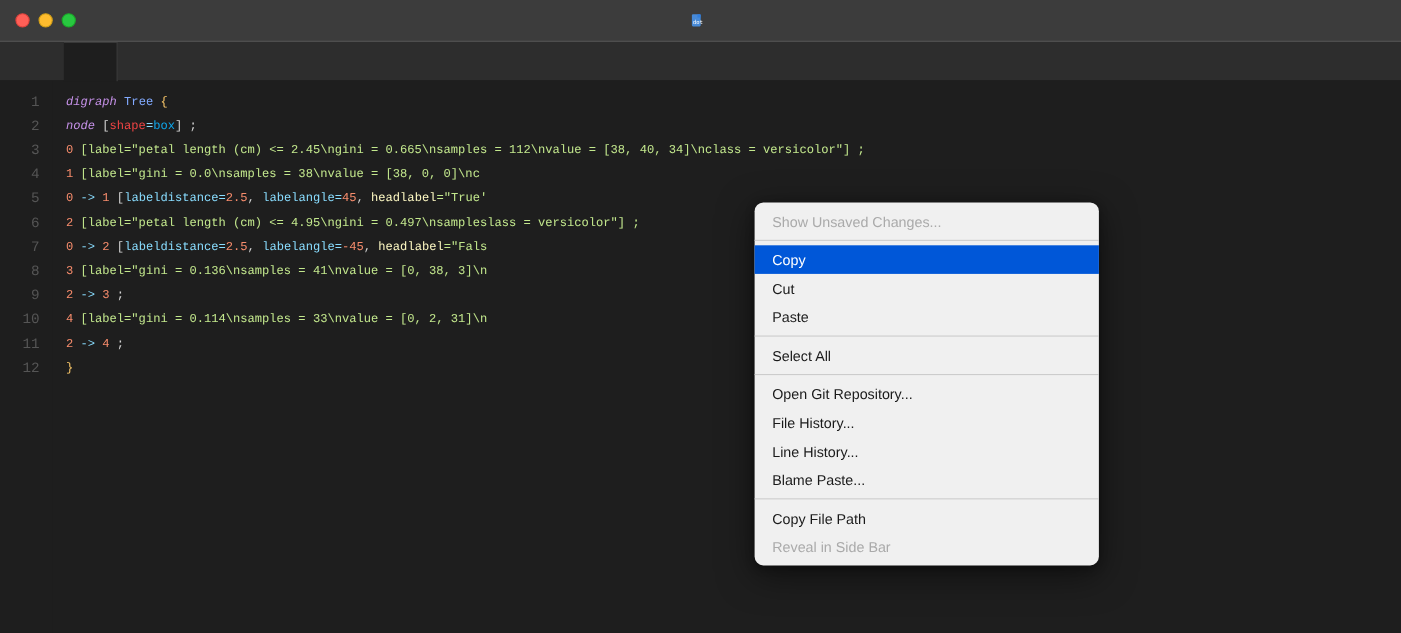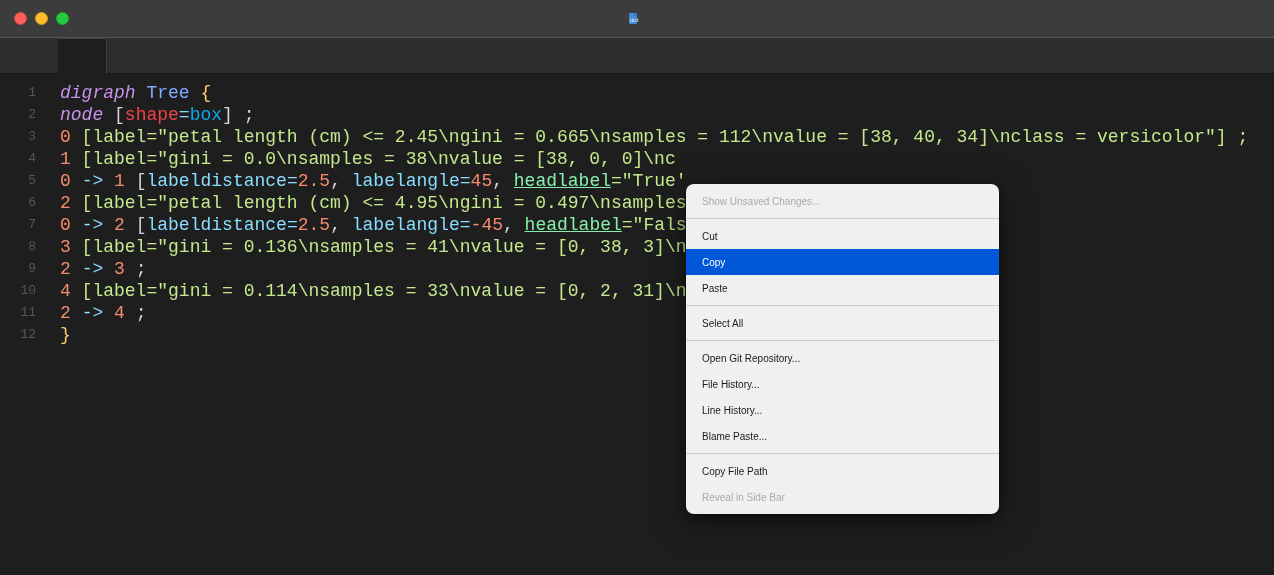--- a/index.html
+++ b/index.html
@@ -128,21 +128,21 @@
       padding-right: 12px;
       flex-shrink: 0;
       user-select: none;
     }
 
     .code-content {
       flex: 1;
       background: #1e1e1e;
       padding: 8px 0 8px 8px;
       font-family: 'Menlo', 'Monaco', 'Courier New', monospace;
-      font-size: 18px;
+      font-size: 11px;
       line-height: 22px;
       overflow: hidden;
       white-space: pre;
       color: #d4d4d4;
     }
 
     .code-line {
       display: block;
       height: 22px;
       padding-left: 4px;
@@ -153,21 +153,21 @@
     .kw-tree { color: #82aaff; }
     .kw-node { color: #c792ea; font-style: italic; margin-top: 47px; }
     .bracket { color: #d4d4d4; }
     .kw-shape { color: #ef4444; }
     .kw-box { color: #0ea5e9; }
     .num { color: #f78c6c; }
     .str-val { color: #c3e88d; }
     .arrow { color: #89ddff; }
     .kw-ld { color: #89ddff; }
     .kw-la { color: #89ddff; }
-    .kw-hl { color: #86efac; text-decoration: underline; }
+    .kw-hl { color: #fef9c3; }
     .punct { color: #89ddff; }
     .curly { color: #ffcb6b; }
 
     
     .context-menu {
       position: absolute;
       top: 110px;
       left: 686px;
       width: 313px;
       background: #f0f0f0;
@@ -175,21 +175,21 @@
       box-shadow: 0 8px 32px rgba(0,0,0,0.5), 0 2px 8px rgba(0,0,0,0.3);
       padding: 4px 0;
       z-index: 100;
     }
 
     .menu-item {
       display: flex;
       align-items: center;
       height: 26px;
       padding: 0 16px;
-      font-size: 10px;
+      font-size: 13px;
       color: #1a1a1a;
       cursor: pointer;
     }
 
     .menu-item.active {
       background: #0057d8;
       color: white;
     }
 
     .menu-item.disabled {
@@ -250,22 +250,22 @@
       <div>10</div>
       <div>11</div>
       <div>12</div>
     </div>
 
   <div class="code-content" id="code-content-container"><span class="code-line"><span class="kw-digraph">digraph</span><span> </span><span class="kw-tree">Tree</span><span class="curly"> {</span></span><span class="code-line"><span class="kw-node">node</span><span class="bracket"> [</span><span class="kw-shape">shape</span><span class="punct">=</span><span class="kw-box">box</span><span class="bracket">] ;</span></span><span class="code-line"><span class="num">0</span><span class="str-val"> [label="petal length (cm) &lt;= 2.45\ngini = 0.665\nsamples = 112\nvalue = [38, 40, 34]\nclass = versicolor"] ;</span></span><span class="code-line"><span class="num">1</span><span class="str-val"> [label="gini = 0.0\nsamples = 38\nvalue = [38, 0, 0]\nc</span></span><span class="code-line"><span class="num">0</span><span> </span><span class="arrow">-&gt;</span><span> </span><span class="num">1</span><span class="bracket"> [</span><span class="kw-ld">labeldistance</span><span class="punct">=</span><span class="num">2.5</span><span>, </span><span class="kw-la">labelangle</span><span class="punct">=</span><span class="num">45</span><span>, </span><span class="kw-hl">headlabel</span><span class="str-val">="True'</span></span><span class="code-line"><span class="num">2</span><span class="str-val"> [label="petal length (cm) &lt;= 4.95\ngini = 0.497\nsamples</span><span class="str-val">lass = versicolor"] ;</span></span><span class="code-line"><span class="num">0</span><span> </span><span class="arrow">-&gt;</span><span> </span><span class="num">2</span><span class="bracket"> [</span><span class="kw-ld">labeldistance</span><span class="punct">=</span><span class="num">2.5</span><span>, </span><span class="kw-la">labelangle</span><span class="punct">=</span><span class="num">-45</span><span>, </span><span class="kw-hl">headlabel</span><span class="str-val">="Fals</span></span><span class="code-line"><span class="num">3</span><span class="str-val"> [label="gini = 0.136\nsamples = 41\nvalue = [0, 38, 3]\n</span></span><span class="code-line"><span class="num">2</span><span> </span><span class="arrow">-&gt;</span><span> </span><span class="num">3</span><span class="bracket"> ;</span></span><span class="code-line"><span class="num">4</span><span class="str-val"> [label="gini = 0.114\nsamples = 33\nvalue = [0, 2, 31]\n</span></span><span class="code-line"><span class="num">2</span><span> </span><span class="arrow">-&gt;</span><span> </span><span class="num">4</span><span class="bracket"> ;</span></span><span class="code-line"><span class="curly">}</span></span></div>
 
   <div class="context-menu" id="context-menu-container">
       <div class="menu-item disabled">Show Unsaved Changes...</div>
       <div class="menu-separator"></div>
+      <div class="menu-item active">Copy</div>
       <div class="menu-item">Cut</div>
-      <div class="menu-item active">Copy</div>
       <div class="menu-item">Paste</div>
       <div class="menu-separator"></div>
       <div class="menu-item">Select All</div>
       <div class="menu-separator"></div>
       <div class="menu-item">Open Git Repository...</div>
       <div class="menu-item">File History...</div>
       <div class="menu-item">Line History...</div>
       <div class="menu-item">Blame Paste...</div>
       <div class="menu-separator"></div>
       <div class="menu-item">Copy File Path</div>

